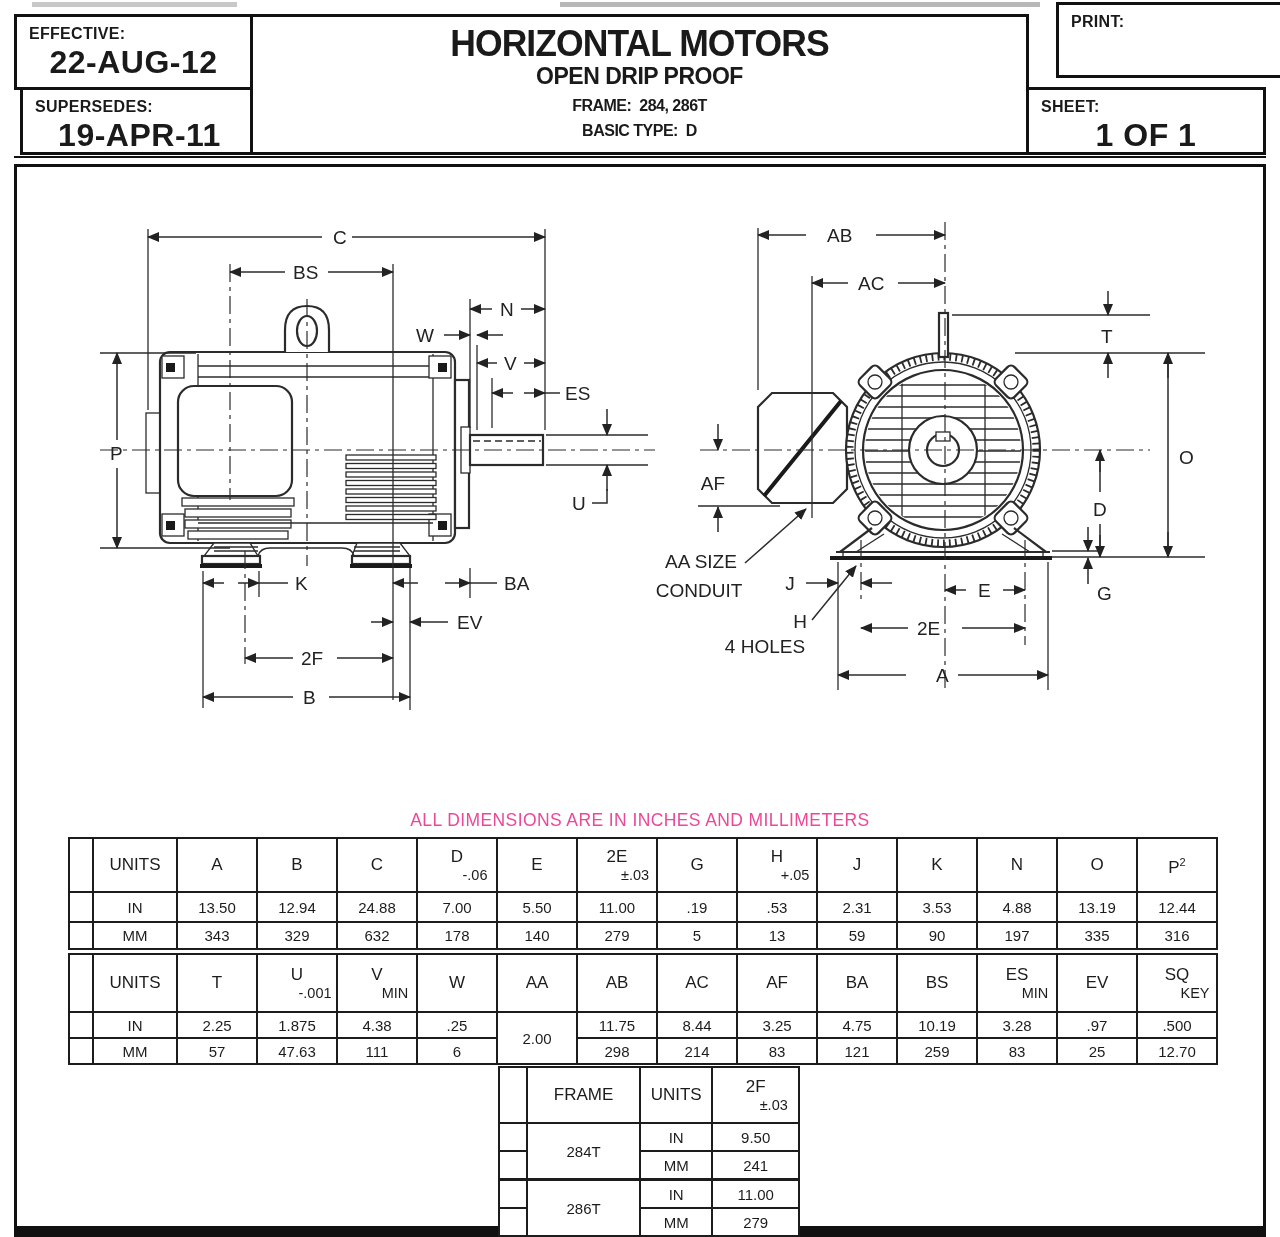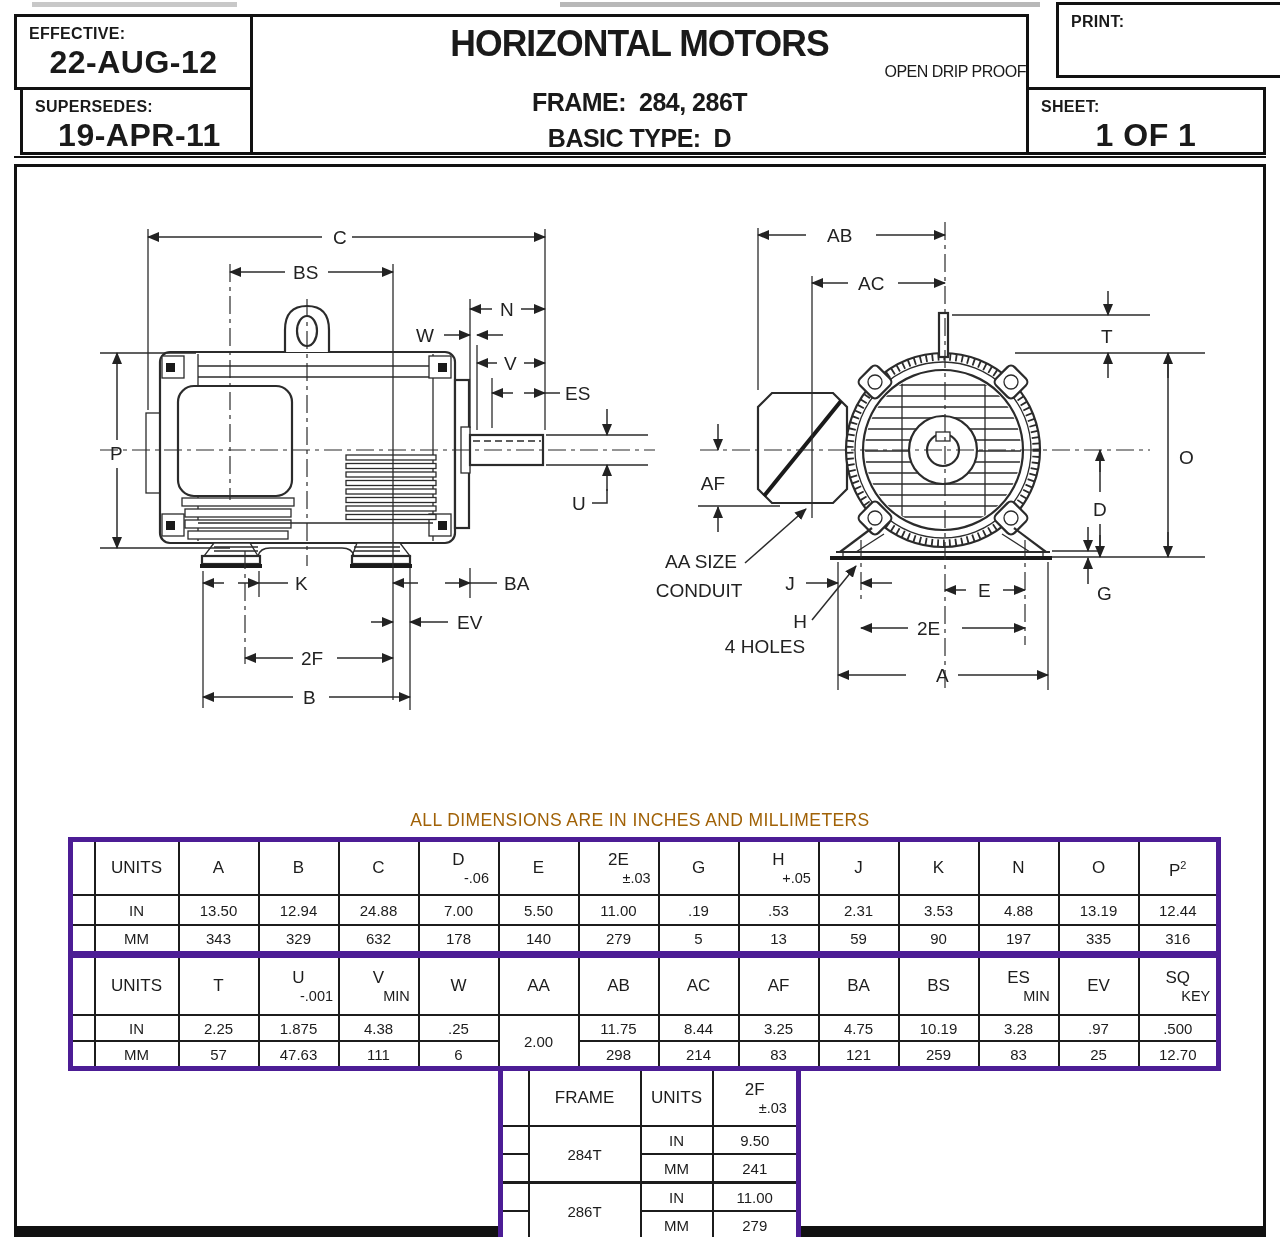--- a/index.html
+++ b/index.html
@@ -3,32 +3,32 @@
 <meta charset="utf-8">
 <style>
   html,body{margin:0;padding:0;background:#ffffff;}
   body{width:1280px;height:1237px;position:relative;overflow:hidden;
        font-family:"Liberation Sans","DejaVu Sans",sans-serif;color:#1a1a1a;}
   .scan-artifact{position:absolute;height:5px;background:#9a9a9a;opacity:.55;}
   .hbox{position:absolute;border:3px solid #111;background:#fff;box-sizing:border-box;}
   .hlabel{font-size:16px;font-weight:bold;letter-spacing:.3px;padding:8px 0 0 12px;}
   .hvalue{font-size:32px;font-weight:bold;text-align:center;margin-top:1px;letter-spacing:.5px;}
   .title-main{font-size:37px;font-weight:bold;text-align:center;margin-top:6px;letter-spacing:-1px;transform:scaleX(.96);}
-  .title-sub{font-size:16px;font-weight:normal;text-align:right;margin-top:-2px;letter-spacing:-.5px;}
-  .title-line{font-size:25px;font-weight:bold;text-align:center;margin-top:7px;letter-spacing:-.5px;}
+  .title-sub{font-size:23px;font-weight:bold;text-align:center;margin-top:-2px;letter-spacing:-.5px;}
+  .title-line{font-size:16px;font-weight:bold;text-align:center;margin-top:7px;letter-spacing:-.5px;}
   .hdr-divider{position:absolute;left:14px;width:1252px;height:2px;background:#111;top:156px;}
   .content-box{position:absolute;left:14px;top:164px;width:1252px;height:1073px;box-sizing:border-box;
                border:3px solid #111;border-bottom:11px solid #111;background:#fff;}
   .drawing-svg{position:absolute;left:0;top:0;}
   .note{position:absolute;left:0;top:643px;width:1246px;text-align:center;font-size:17.5px;
-        letter-spacing:.4px;color:#a16207;}
+        letter-spacing:.4px;color:#ec4899;}
   table.dim{border-collapse:collapse;table-layout:fixed;background:#fff;position:absolute;}
   table.dim td,table.dim th{border:2px solid #1c1c1c;text-align:center;vertical-align:middle;
         font-weight:normal;padding:0;font-size:15px;color:#1c1c1c;overflow:hidden;}
-  table.dim{border:5px solid #4c1d95;}
+  table.dim{border:1px solid #4c1d95;}
   .t1{left:51px;top:670px;width:1148px;}
   .t2{left:51px;top:786px;width:1148px;}
   .t3{left:481px;top:899px;width:302px;}
   .hrow th{height:52px;}
   .t2 .hrow th{height:56px;}
   .hrow th{border-bottom:3px solid #1c1c1c;}
   .h-main{font-size:17px;line-height:20px;}
   .h-sub{font-size:14.5px;line-height:17px;min-height:0;margin-left:36px;}
   .r-in td{height:28px;}
   .r-mm td{height:25px;}

